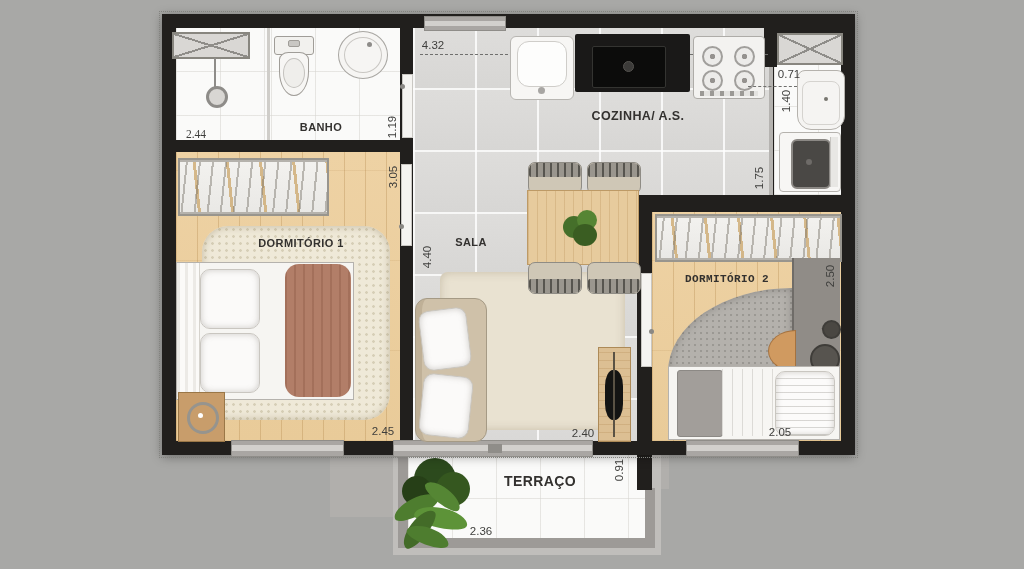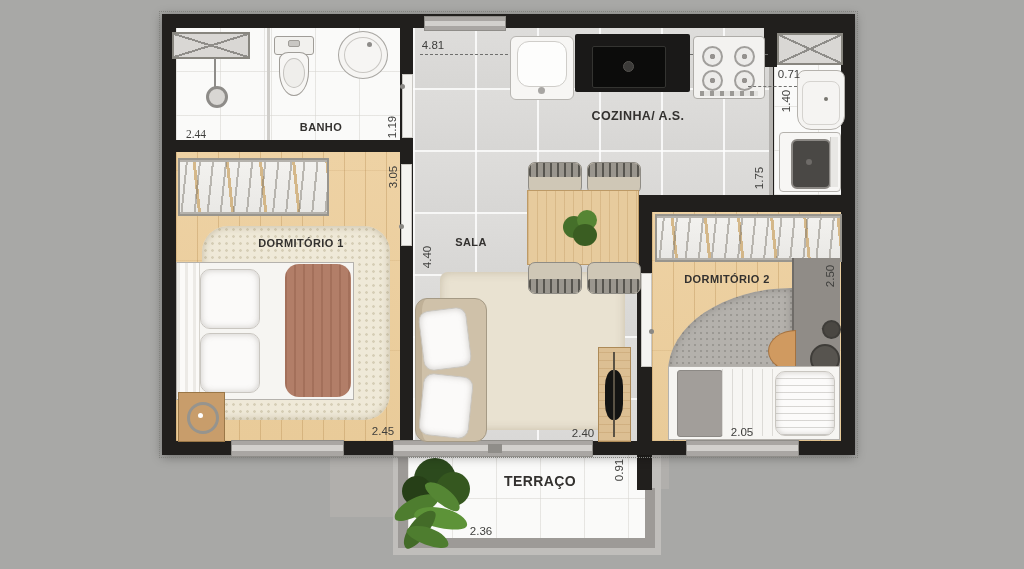--- a/index.html
+++ b/index.html
@@ -161,21 +161,21 @@
     <div class="abs" style="left:48px;top:27px;width:9px;height:9px;background:#3c3b39;border:1px solid #55534f;border-radius:50%;"></div>
   </div>
   <div class="abs" style="left:693px;top:36px;width:70px;height:61px;background:#f3f2f0;border:1px solid #aeaca8;border-radius:4px;">
     <div class="abs burner" style="left:8px;top:9px;"></div>
     <div class="abs burner" style="left:40px;top:9px;"></div>
     <div class="abs burner" style="left:8px;top:33px;"></div>
     <div class="abs burner" style="left:40px;top:33px;"></div>
     <div class="abs" style="left:6px;bottom:2px;width:58px;height:5px;background:repeating-linear-gradient(90deg,#9b9995 0 4px,#e4e3e0 4px 10px);"></div>
   </div>
   <div class="abs label" style="left:638px;top:116px;font-size:12.5px;">COZINHA/ A.S.</div>
-  <div class="abs dim" style="left:433px;top:45px;">4.81</div>
+  <div class="abs dim" style="left:433px;top:45px;">4.32</div>
 
   <div class="abs dash-line" style="left:748px;top:86px;width:95px;"></div>
   <div class="abs" style="left:797px;top:70px;width:46px;height:58px;background:#f5f4f2;border:1px solid #b5b2ad;border-radius:8px 8px 14px 14px;">
     <div class="abs" style="left:4px;top:10px;width:36px;height:42px;border:1px solid #d5d3cf;border-radius:8px;"></div>
     <div class="abs" style="left:26px;top:26px;width:4px;height:4px;background:#77756f;border-radius:50%;"></div>
   </div>
   <div class="abs" style="left:779px;top:132px;width:60px;height:58px;background:#f7f6f4;border:1px solid #b5b2ad;border-radius:4px;">
     <div class="abs" style="left:11px;top:6px;width:36px;height:46px;background:#4a4845;border:2px solid #8b8884;border-radius:6px;"></div>
     <div class="abs" style="left:26px;top:26px;width:6px;height:6px;background:#6e6b68;border-radius:50%;"></div>
     <div class="abs" style="left:50px;top:4px;width:7px;height:50px;background:#e8e7e4;border-left:1px solid #c6c4c0;"></div>
@@ -231,17 +231,17 @@
     <div class="abs" style="left:16px;top:86px;width:26px;height:26px;background:#57544f;border:2px solid #3f3d39;border-radius:50%;"></div>
     <div class="abs" style="left:26px;top:74px;width:14px;height:2px;background:#3f3d39;transform:rotate(48deg);"></div>
     <div class="abs" style="left:28px;top:62px;width:15px;height:15px;background:#4a4742;border:2px solid #3f3d39;border-radius:50%;"></div>
   </div>
   <div class="abs" style="left:768px;top:330px;width:26px;height:40px;background:#d09a60;border:1px solid #a5723f;border-radius:100% 0 0 100%/50% 0 0 50%;"></div>
   <div class="abs bedbase" style="left:668px;top:366px;width:170px;height:72px;">
     <div class="abs" style="left:8px;top:3px;width:44px;height:65px;background:#a29e9a;border:1px solid #8c8985;border-radius:3px;"></div>
     <div class="abs" style="left:53px;top:2px;width:53px;height:67px;background:repeating-linear-gradient(90deg,rgba(170,167,160,.35) 0 1px,transparent 1px 10px),#f7f6f3;"></div>
     <div class="abs pillow" style="left:106px;top:4px;width:58px;height:63px;background:repeating-linear-gradient(0deg,rgba(160,158,152,.4) 0 1px,transparent 1px 7px),#fcfbfa;"></div>
   </div>
-  <div class="abs label" style="left:727px;top:279px;">DORMITÓRIO 2</div>
+  <div class="abs label" style="left:727px;top:279px;font-family:Liberation Mono, monospace;">DORMITÓRIO 2</div>
   <div class="abs dim v" style="left:830px;top:276px;">2.50</div>
-  <div class="abs dim" style="left:718px;top:432px;padding-left:48px;">2.05</div>
+  <div class="abs dim" style="left:756px;top:432px;padding-left:48px;">2.05</div>
 
 </div>
 
 </body></html>

